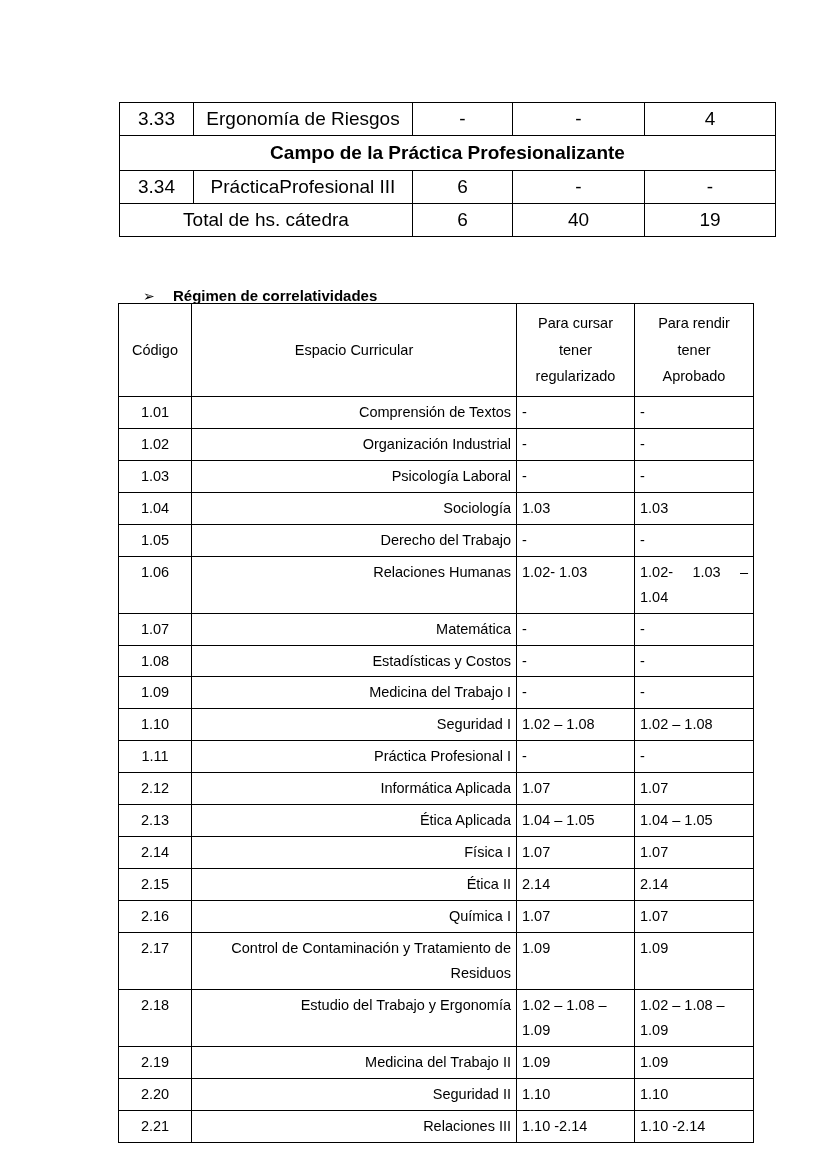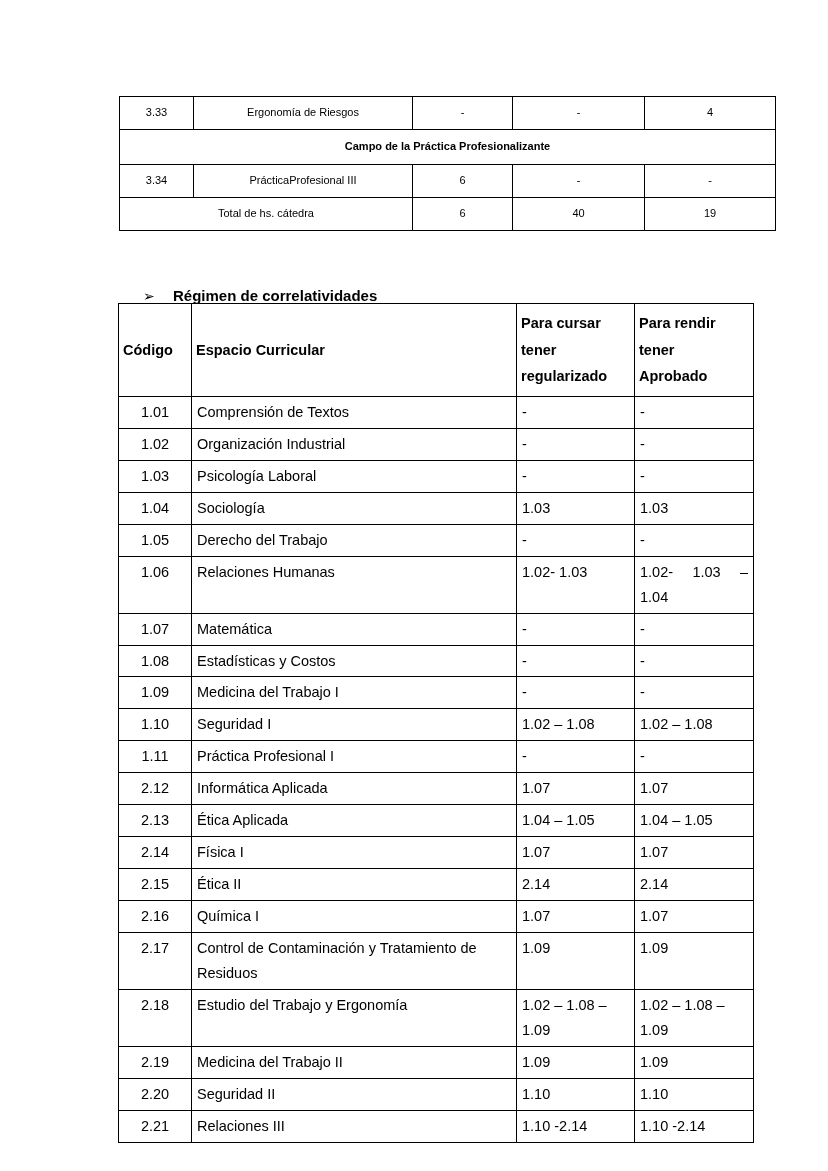--- a/index.html
+++ b/index.html
@@ -22,25 +22,25 @@
     left: 0; top: 0;
     width: 828px;
     height: 1171px;
     overflow: hidden;
   }
 
   
   .tbl1 {
     position: absolute;
     left: 119px;
-    top: 96px;
+    top: 102px;
     width: 611px;
     border-collapse: collapse;
     table-layout: fixed;
-    font-size: 11px;
+    font-size: 19px;
   }
   .tbl1 td {
     border: 1px solid #000000;
     padding: 4px 4px;
     height: 24px;
     vertical-align: middle;
     line-height: 1.25;
   }
   .tbl1 .c-code   { width: 65px;  text-align: center; }
   .tbl1 .c-name   { width: 210px; text-align: center; }
@@ -91,32 +91,32 @@
     vertical-align: top;
     line-height: 1.72;
     font-weight: normal;
   }
   .tbl2 col.k-code { width: 73px; }
   .tbl2 col.k-name { width: 325px; }
   .tbl2 col.k-cur  { width: 118px; }
   .tbl2 col.k-ren  { width: 119px; }
 
   .tbl2 thead th {
-    font-weight: bold;
-    text-align: left;
+    font-weight: normal;
+    text-align: center;
     vertical-align: middle;
     height: 88px;
     line-height: 1.85;
     padding: 2px 4px;
   }
   .tbl2 thead th.h-code,
   .tbl2 thead th.h-name { vertical-align: middle; }
 
   .tbl2 tbody td.d-code { text-align: center; }
-  .tbl2 tbody td.d-name { text-align: left; }
+  .tbl2 tbody td.d-name { text-align: right; }
   .tbl2 tbody td.d-cur,
   .tbl2 tbody td.d-ren  { text-align: left; }
 
   .tbl2 tbody td.just {
     text-align: justify;
     text-align-last: left;
   }
 
   .cellline { display: block; }
 </style>

